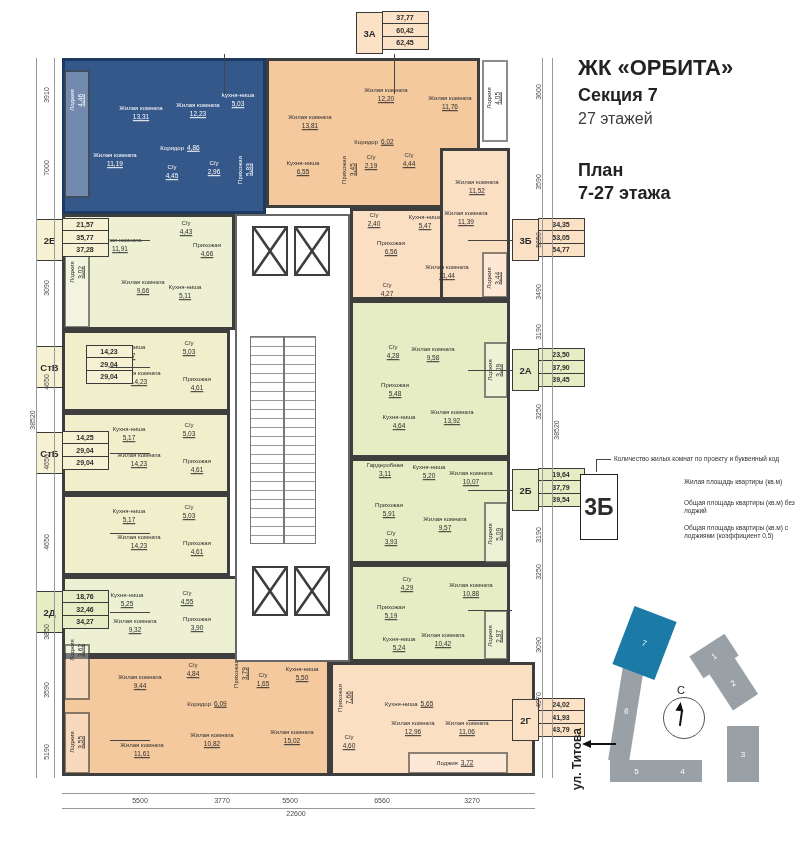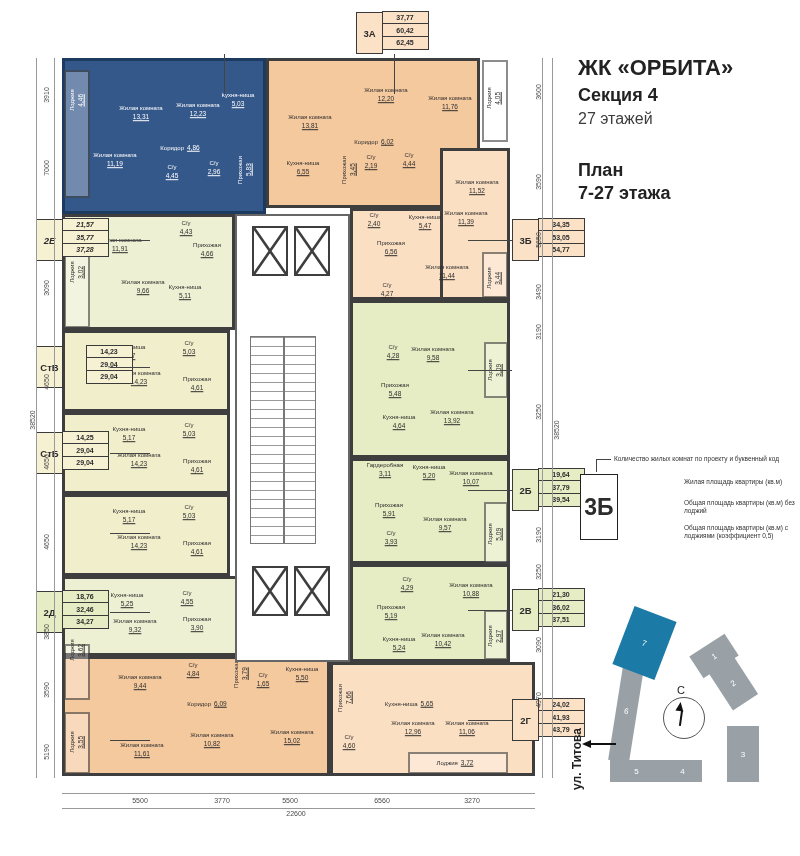--- a/index.html
+++ b/index.html
@@ -446,21 +446,21 @@
       <div class="leader" style="left: 224px; top: 54px; width: 1px; height: 40px;"></div>
       <div class="unit lpeach" style="left: 356px; top: 12px;">
         <div class="code">3А</div>
         <div class="vals">
           <div>37,77</div>
           <div>60,42</div>
           <div>62,45</div>
         </div>
       </div>
       <div class="leader" style="left: 394px; top: 54px; width: 1px; height: 40px;"></div>
-      <div class="unit lcream" style="left: 36px; top: 219px; font-style: italic;">
+      <div class="unit lcream" style="left: 36px; top: 219px;">
         <div class="code">2Е</div>
         <div class="vals">
           <div>21,57</div>
           <div>35,77</div>
           <div>37,28</div>
         </div>
       </div>
       <div class="leader" style="left: 110px; top: 240px; width: 40px; height: 1px;"></div>
       <div class="unit lcream" style="left: 36px; top: 346px; gap: 24px;">
         <div class="code">СтВ</div>
@@ -493,38 +493,38 @@
       <div class="leader" style="left: 110px; top: 740px; width: 40px; height: 1px;"></div>
       <div class="unit lpeach" style="left: 512px; top: 219px;">
         <div class="code">3Б</div>
         <div class="vals">
           <div>34,35</div>
           <div>53,05</div>
           <div>54,77</div>
         </div>
       </div>
       <div class="leader" style="left: 468px; top: 240px; width: 44px; height: 1px;"></div>
+      <div class="unit lgreen" style="left: 512px; top: 349px;">
+        <div class="code">2А</div>
+        <div class="vals">
+          <div>23,50</div>
+          <div>37,90</div>
+          <div>39,45</div>
+        </div>
+      </div>
       <div class="leader" style="left: 468px; top: 370px; width: 44px; height: 1px;"></div>
       <div class="unit lgreen" style="left: 512px; top: 469px;">
         <div class="code">2Б</div>
         <div class="vals">
           <div>19,64</div>
           <div>37,79</div>
           <div>39,54</div>
         </div>
       </div>
       <div class="leader" style="left: 468px; top: 490px; width: 44px; height: 1px;"></div>
-      <div class="unit lgreen" style="left: 512px; top: 589px;">
-        <div class="code">2В</div>
-        <div class="vals">
-          <div>21,30</div>
-          <div>36,02</div>
-          <div>37,51</div>
-        </div>
-      </div>
       <div class="leader" style="left: 468px; top: 610px; width: 44px; height: 1px;"></div>
       <div class="unit lpeach" style="left: 512px; top: 699px;">
         <div class="code">2Г</div>
         <div class="vals">
           <div>24,02</div>
           <div>41,93</div>
           <div>43,79</div>
         </div>
       </div>
       <div class="leader" style="left: 468px; top: 720px; width: 44px; height: 1px;"></div>
@@ -583,21 +583,21 @@
     </div>
 
   <div class="dimline" style="left:54px;top:58px;width:1px;height:720px;"></div>
   <div class="dimline" style="left:36px;top:58px;width:1px;height:720px;"></div>
   <div class="dimline" style="left:542px;top:58px;width:1px;height:720px;"></div>
   <div class="dimline" style="left:552px;top:58px;width:1px;height:720px;"></div>
   <div class="dimline" style="left:62px;top:793px;width:473px;height:1px;"></div>
   <div class="dimline" style="left:62px;top:808px;width:473px;height:1px;"></div>
 
   <div class="title1">ЖК «ОРБИТА»</div>
-  <div class="title2">Секция 4</div>
+  <div class="title2">Секция 7</div>
   <div class="title3">27 этажей</div>
   <div class="title4">План</div>
   <div class="title5">7-27 этажа</div>
 
   <div class="lgd-bracket"></div>
   <div class="lgd-callout">Количество жилых комнат по проекту и буквенный код</div>
   <div class="lgd-code">3Б</div>
   <div class="lgd-desc" style="top:478px;">Жилая площадь квартиры (кв.м)</div>
   <div class="lgd-desc" style="top:499px;">Общая площадь квартиры (кв.м) без лоджий</div>
   <div class="lgd-desc" style="top:524px;">Общая площадь квартиры (кв.м) с лоджиями (коэффициент 0,5)</div>

